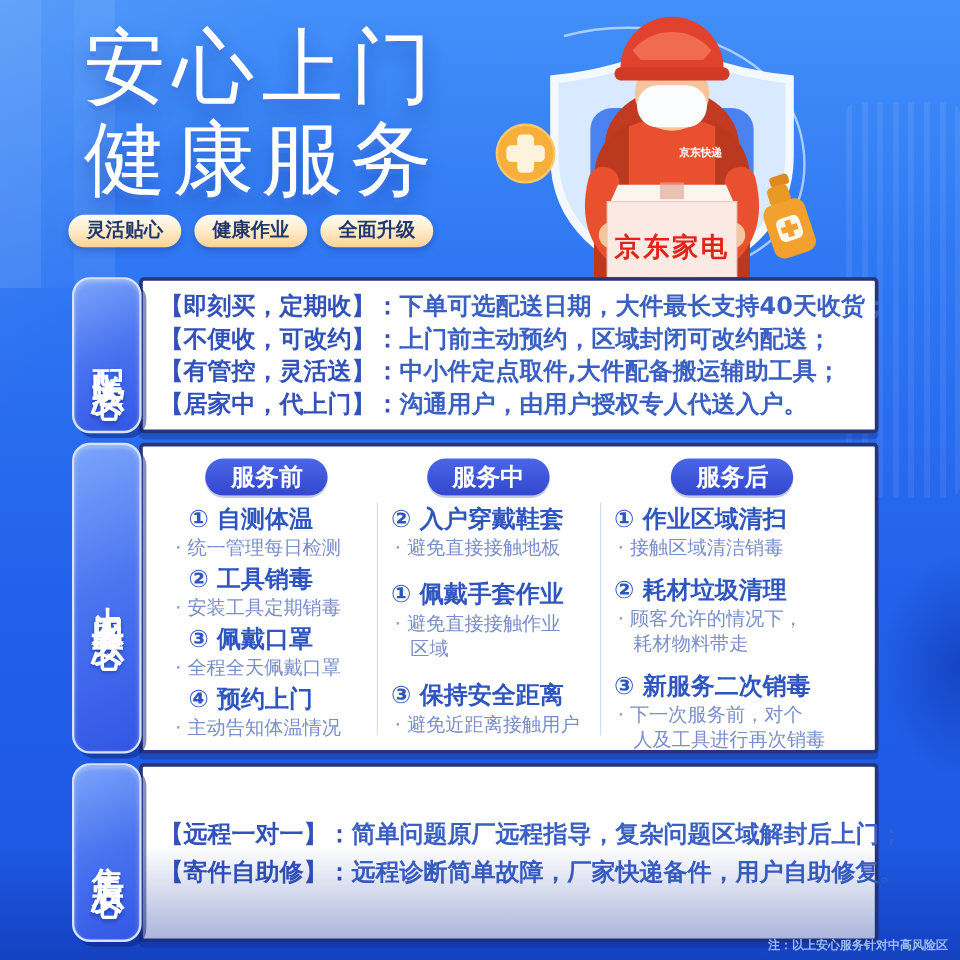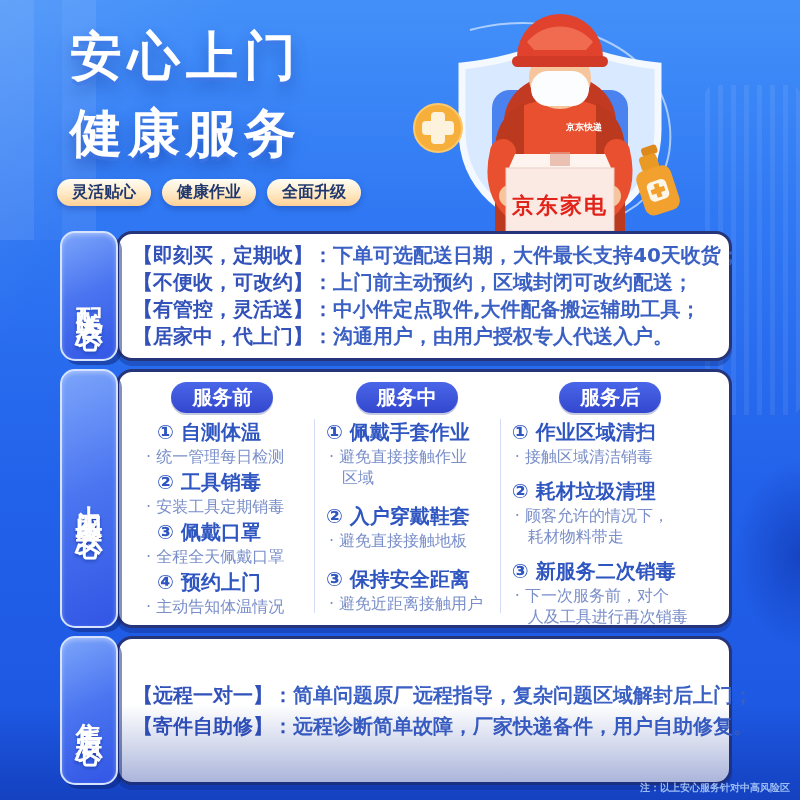--- a/index.html
+++ b/index.html
@@ -11,41 +11,41 @@
     background:linear-gradient(90deg,rgba(255,255,255,.10) 0 34px,rgba(255,255,255,.03) 34px 62px,rgba(255,255,255,.08) 62px 96px,rgba(255,255,255,0) 96px);}
   .bg-grill{position:absolute;right:0;top:85px;width:95px;height:330px;border-radius:10px;
     background:repeating-linear-gradient(90deg,rgba(255,255,255,.07) 0 5px,rgba(255,255,255,0) 5px 13px);}
   .bg-wave{position:absolute;right:0;top:415px;width:130px;height:280px;
     background:radial-gradient(90px 130px at 100% 50%,rgba(12,46,165,.55),rgba(12,46,165,0) 72%);}
   .bg-streak{position:absolute;left:-50px;top:-70px;width:280px;height:430px;transform:rotate(9deg);
     background:linear-gradient(115deg,rgba(255,255,255,.10),rgba(255,255,255,0) 60%);}
   .bottom-shade{position:absolute;left:0;right:0;bottom:0;height:95px;
     background:linear-gradient(180deg,rgba(10,40,150,0),rgba(9,38,148,.42));}
   
-  .hero-title{position:absolute;left:70px;top:18px;color:#FFFFFF;font-weight:700;
-    font-size:52px;line-height:77px;letter-spacing:6px;
+  .hero-title{position:absolute;left:70px;top:18px;color:#FFFFFF;font-weight:400;
+    font-size:68px;line-height:77px;letter-spacing:6px;
     text-shadow:0 4px 0 rgba(66,118,230,.55),0 10px 16px rgba(14,48,150,.45);}
   .badges{position:absolute;left:57px;top:179px;display:flex;gap:11px;}
   .badge{display:inline-block;padding:3px 15px;border-radius:999px;font-size:16px;font-weight:800;
     color:#21386F;background:linear-gradient(180deg,#FFFDF4 0%,#FFE9C4 55%,#FFD096 100%);
     box-shadow:0 3px 6px rgba(16,48,140,.35);}
   .hero-art{position:absolute;left:400px;top:0;width:312px;height:231px;}
   
   .panel{position:absolute;left:60px;width:672px;}
   #sec1{top:231px;height:130px;}
   #sec2{top:369px;height:259px;}
   #sec3{top:636px;height:149px;}
   .tab{position:absolute;left:0;top:0;bottom:0;width:58px;border-radius:15px;z-index:2;
     background:linear-gradient(155deg,#7CA5FB 0%,#4A74F0 48%,#3256E5 100%);
     border:2px solid #D5E3FF;box-shadow:4px 4px 0 rgba(13,34,115,.5),inset 0 2px 4px rgba(255,255,255,.35);
     display:flex;align-items:center;justify-content:center;box-sizing:border-box;}
   .tab-text{writing-mode:vertical-rl;text-orientation:upright;color:#FFFFFF;font-weight:800;
     font-size:27px;letter-spacing:5px;text-shadow:0 2px 3px rgba(18,46,140,.45);}
   .card{position:absolute;left:56px;right:0;top:0;bottom:0;background:#FFFFFF;
-    border:3px solid #263579;border-radius:16px;box-shadow:0 5px 0 rgba(13,34,115,.32);
+    border:3px solid #263579;border-radius:4px;box-shadow:0 5px 0 rgba(13,34,115,.32);
     box-sizing:border-box;}
   .rows{height:100%;display:flex;flex-direction:column;justify-content:center;padding:0 8px 0 14px;}
   .row{font-size:20px;line-height:27px;color:#3B60C4;font-weight:700;white-space:nowrap;}
   #sec3 .row{line-height:31px;}
   .row .lbl{font-weight:800;color:#3252BA;}
   
   .cols{height:100%;display:flex;padding:9px 8px 4px 12px;box-sizing:border-box;}
   .col{position:relative;box-sizing:border-box;padding:0 4px;}
   .col-pre{width:31%;}.col-mid{width:31.5%;}.col-post{width:37.5%;}
   .col + .col::before{content:"";position:absolute;left:0;top:38px;bottom:8px;width:1px;background:#D2DCF4;}
@@ -163,27 +163,27 @@
             <div class="item-desc">· 全程全天佩戴口罩</div>
           </div>
           <div class="item">
             <div class="item-title">④ 预约上门</div>
             <div class="item-desc">· 主动告知体温情况</div>
           </div>
         </div>
         <div class="col col-mid">
           <div class="col-head">服务中</div>
           <div class="item">
+            <div class="item-title">② 入户穿戴鞋套</div>
+            <div class="item-desc">· 避免直接接触地板</div>
+          </div>
+          <div class="item">
             <div class="item-title">① 佩戴手套作业</div>
             <div class="item-desc">· 避免直接接触作业
 区域</div>
-          </div>
-          <div class="item">
-            <div class="item-title">② 入户穿戴鞋套</div>
-            <div class="item-desc">· 避免直接接触地板</div>
           </div>
           <div class="item">
             <div class="item-title">③ 保持安全距离</div>
             <div class="item-desc">· 避免近距离接触用户</div>
           </div>
         </div>
         <div class="col col-post">
           <div class="col-head">服务后</div>
           <div class="item">
             <div class="item-title">① 作业区域清扫</div>

